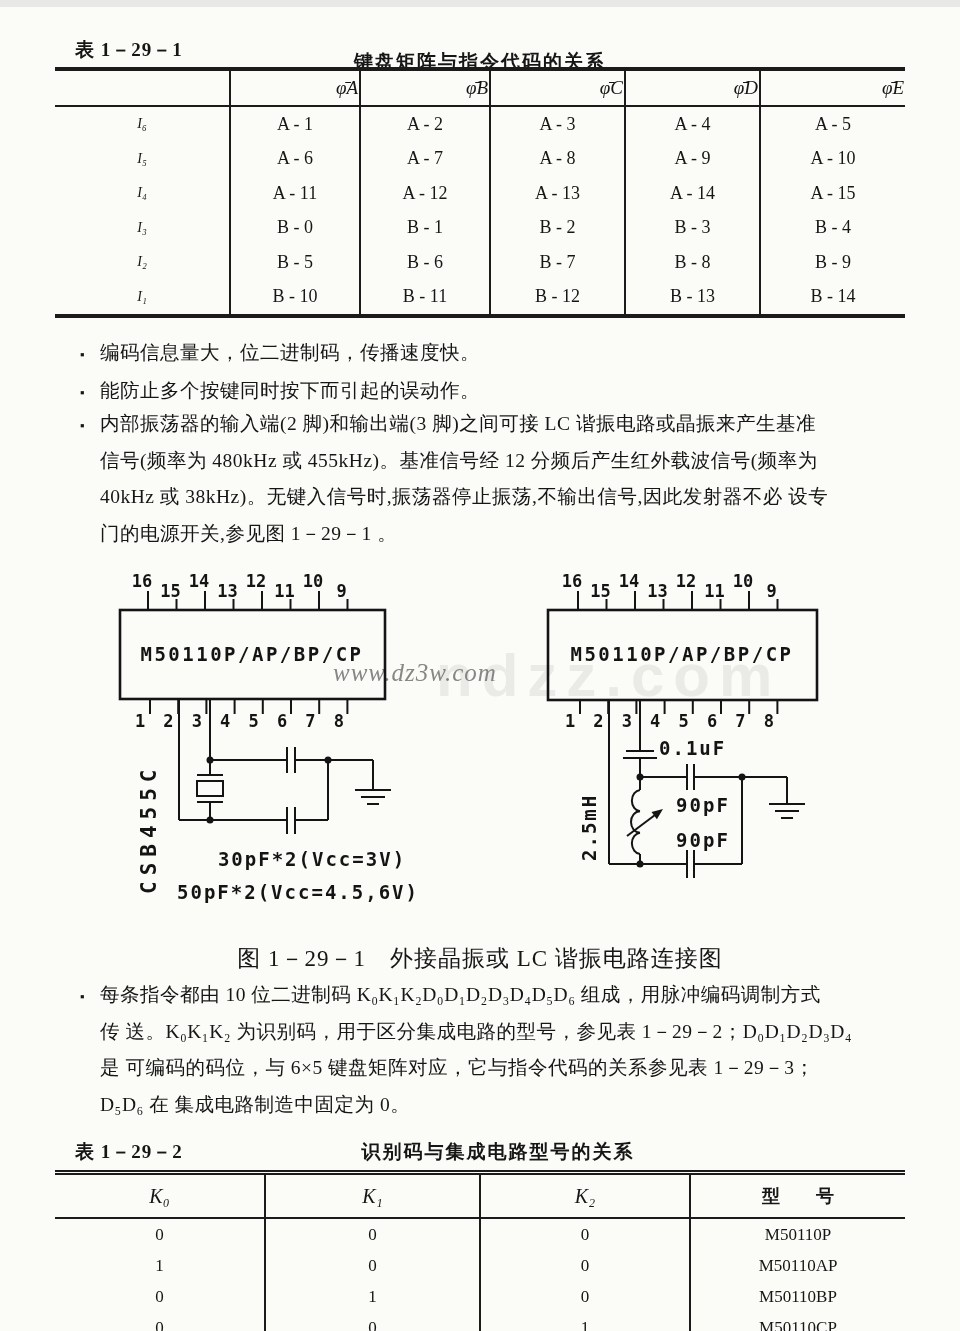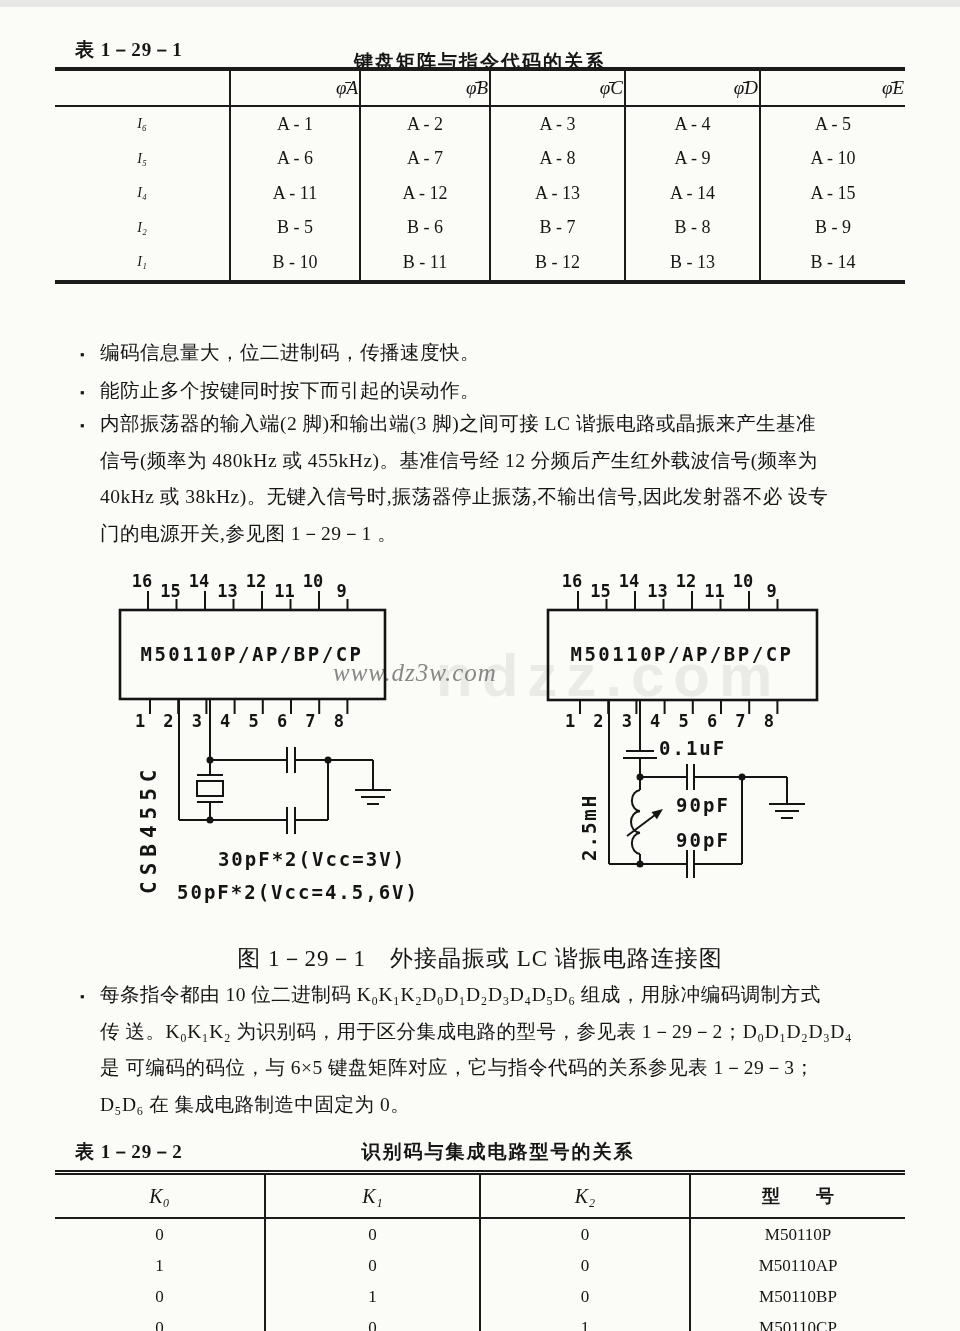--- a/index.html
+++ b/index.html
@@ -91,20 +91,28 @@
           <td>A - 9</td>
           <td>A - 10</td>
         </tr>
         <tr>
           <td>I₄</td>
           <td>A - 11</td>
           <td>A - 12</td>
           <td>A - 13</td>
           <td>A - 14</td>
           <td>A - 15</td>
+        </tr>
+        <tr>
+          <td>I₃</td>
+          <td>B - 0</td>
+          <td>B - 1</td>
+          <td>B - 2</td>
+          <td>B - 3</td>
+          <td>B - 4</td>
         </tr>
         <tr>
           <td>I₂</td>
           <td>B - 5</td>
           <td>B - 6</td>
           <td>B - 7</td>
           <td>B - 8</td>
           <td>B - 9</td>
         </tr>
         <tr>

